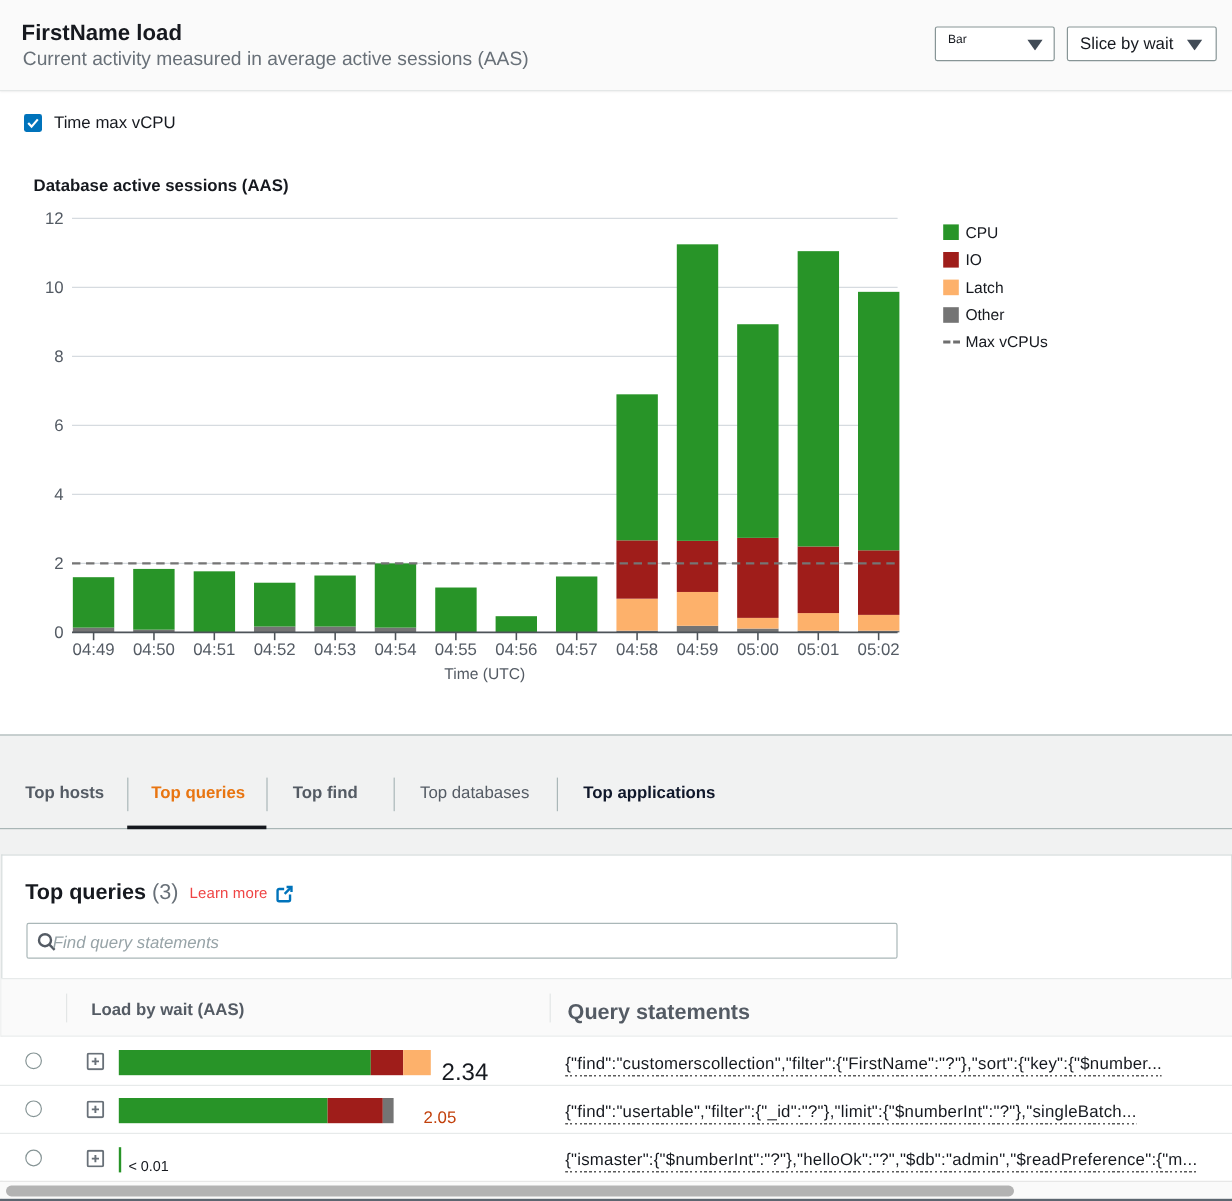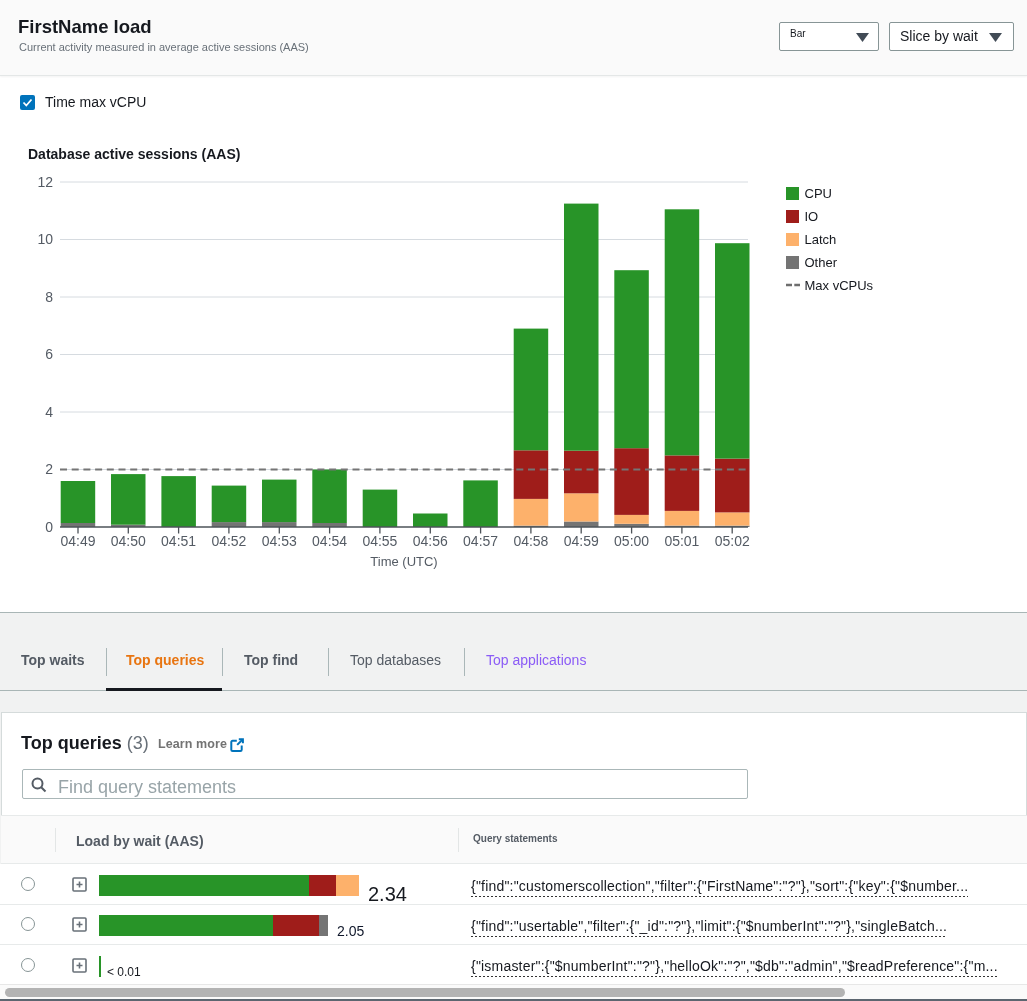--- a/index.html
+++ b/index.html
@@ -1,20 +1,20 @@
 <!DOCTYPE html>
 <html><head><meta charset="utf-8"><style>
 *{margin:0;padding:0;box-sizing:border-box}
 html,body{width:1027px;height:1001px;overflow:hidden;background:#fff;font-family:"Liberation Sans",sans-serif;position:relative}
 .abs{position:absolute}
 </style></head><body>
 
 <div class="abs" style="left:0;top:0;width:1027px;height:76px;background:#fafafa;border-bottom:1px solid #e4e7e7;box-shadow:0 1px 2px rgba(0,0,0,0.05)"></div>
 <div class="abs" style="left:18px;top:16px;font-size:18.5px;font-weight:bold;color:#16191f">FirstName load</div>
-<div class="abs" style="left:19px;top:41px;font-size:11px;color:#687078">Current activity measured in average active sessions (AAS)</div>
+<div class="abs" style="left:19px;top:41px;font-size:16px;color:#687078">Current activity measured in average active sessions (AAS)</div>
 
 <div class="abs" style="left:779px;top:22px;width:100px;height:29px;background:#fff;border:1px solid #879596;border-radius:2px"></div>
 <div class="abs" style="left:790px;top:28px;font-size:10px;color:#16191f">Bar</div>
 <svg class="abs" width="13" height="9" style="left:856px;top:33px">
     <path d="M0 0 h13 L6.5 9 Z" fill="#414b56"></path>
   </svg>
 <div class="abs" style="left:889px;top:22px;width:125px;height:29px;background:#fff;border:1px solid #879596;border-radius:2px"></div>
 <div class="abs" style="left:900px;top:28px;font-size:14px;color:#16191f">Slice by wait</div>
 <svg class="abs" width="13" height="9" style="left:989px;top:33px">
     <path d="M0 0 h13 L6.5 9 Z" fill="#414b56"></path>
@@ -115,52 +115,52 @@
     <text x="804.5" y="127" font-size="13" fill="#16191f">Other</text>
     <line x1="786" y1="145" x2="800" y2="145" stroke="#6e6e6e" stroke-width="2.3" stroke-dasharray="6 2.3"></line>
     <text x="804.5" y="149.5" font-size="13" fill="#16191f">Max vCPUs</text>
 <text x="404" y="426" text-anchor="middle" font-size="13" fill="#545b64">Time (UTC)</text>
 </svg>
 
 <div class="abs" style="left:0;top:612px;width:1027px;height:389px;background:#f1f2f2"></div>
 <div class="abs" style="left:0;top:612px;width:1027px;height:1px;background:#a9b6b6"></div>
 <div class="abs" style="left:0;top:690px;width:1027px;height:1px;background:#a9b6b6"></div>
 
-<div class="abs" style="left:21px;top:652px;font-size:14px;font-weight:bold;color:#545b64">Top waits</div>
+<div class="abs" style="left:21px;top:652px;font-size:14px;font-weight:bold;color:#545b64">Top hosts</div>
 <div class="abs" style="left:126px;top:652px;font-size:14px;font-weight:bold;color:#e87511">Top queries</div>
 <div class="abs" style="left:244px;top:652px;font-size:14px;font-weight:bold;color:#545b64">Top find</div>
 <div class="abs" style="left:350px;top:652px;font-size:14px;font-weight:normal;color:#545b64">Top databases</div>
-<div class="abs" style="left:486px;top:652px;font-size:14px;font-weight:normal;color:#8b5cf6">Top applications</div>
+<div class="abs" style="left:486px;top:652px;font-size:14px;font-weight:bold;color:#0f172a">Top applications</div>
 <div class="abs" style="left:106px;top:648px;width:1px;height:28px;background:#aab7b8"></div>
 <div class="abs" style="left:222px;top:648px;width:1px;height:28px;background:#aab7b8"></div>
 <div class="abs" style="left:328px;top:648px;width:1px;height:28px;background:#aab7b8"></div>
 <div class="abs" style="left:464px;top:648px;width:1px;height:28px;background:#aab7b8"></div>
 <div class="abs" style="left:106px;top:688px;width:116px;height:2.5px;background:#16191f"></div>
 
 <div class="abs" style="left:1px;top:712px;width:1026px;height:289px;background:#fff;border:1px solid #d5dbdb;border-bottom:none"></div>
 <div class="abs" style="left:21px;top:733px;font-size:18px;font-weight:bold;color:#16191f">Top queries <span style="color:#687078;font-weight:normal">(3)</span></div>
-<div class="abs" style="left:158px;top:737px;font-size:12.5px;font-weight:bold;color:#737373;letter-spacing:0.1px">Learn more</div>
+<div class="abs" style="left:158px;top:737px;font-size:12.5px;font-weight:normal;color:#ef4444;letter-spacing:0.1px">Learn more</div>
 <svg width="16" height="16" viewBox="0 0 16 16" style="position:absolute;left:229px;top:737px">
     <path d="M12.7 8.5 v4.2 a1.3 1.3 0 0 1 -1.3 1.3 H3.6 a1.3 1.3 0 0 1 -1.3 -1.3 V5.1 a1.3 1.3 0 0 1 1.3 -1.3 h4.2" stroke="#0073bb" stroke-width="2" fill="none"></path>
     <path d="M9.8 2.2 h4.1 v4.1" stroke="#0073bb" stroke-width="2" fill="none"></path>
     <path d="M13.6 2.5 L8.2 7.9" stroke="#0073bb" stroke-width="2"></path>
   </svg>
 
 <div class="abs" style="left:22px;top:769px;width:726px;height:30px;background:#fff;border:1px solid #aab7b8;border-radius:2px"></div>
 <svg class="abs" width="18" height="18" style="left:30px;top:776px" viewBox="0 0 18 18">
     <circle cx="7.5" cy="7.5" r="5" stroke="#545b64" stroke-width="2" fill="none"></circle>
     <path d="M11.2 11.2 L15.5 15.5" stroke="#545b64" stroke-width="2"></path>
   </svg>
-<div class="abs" style="left:58px;top:777px;font-size:18px;color:#98a4a8">Find query statements</div>
+<div class="abs" style="left:44px;top:777px;font-size:14px;font-style:italic;color:#98a4a8">Find query statements</div>
 
 <div class="abs" style="left:1px;top:815px;width:1026px;height:49px;background:#fafafa;border-top:1px solid #e7eaea;border-bottom:1px solid #e7eaea"></div>
 <div class="abs" style="left:55px;top:828px;width:1px;height:24px;background:#e3e6e6"></div>
 <div class="abs" style="left:458px;top:828px;width:1px;height:24px;background:#e3e6e6"></div>
 <div class="abs" style="left:76px;top:833px;font-size:14px;font-weight:bold;color:#545b64">Load by wait (AAS)</div>
-<div class="abs" style="left:473px;top:833px;font-size:10px;font-weight:bold;color:#545b64">Query statements</div>
+<div class="abs" style="left:473px;top:833px;font-size:18px;font-weight:bold;color:#545b64">Query statements</div>
 
 <div class="abs" style="left:0;top:864px;width:1027px;height:120px;background:#fff"></div>
 <div class="abs" style="left:0;top:904px;width:1027px;height:1px;background:#e7eaea"></div>
 <div class="abs" style="left:0;top:944px;width:1027px;height:1px;background:#e7eaea"></div>
 <div style="position:absolute;left:21px;top:877px;width:14px;height:14px;border:1.4px solid #879596;border-radius:50%;box-sizing:border-box"></div>
 <div style="position:absolute;left:21px;top:917px;width:14px;height:14px;border:1.4px solid #879596;border-radius:50%;box-sizing:border-box"></div>
 <div style="position:absolute;left:21px;top:958px;width:14px;height:14px;border:1.4px solid #879596;border-radius:50%;box-sizing:border-box"></div>
 <svg width="15" height="15" viewBox="0 0 15 15" style="position:absolute;left:72px;top:877px">
     <rect x="1" y="1" width="13" height="13" fill="none" stroke="#687078" stroke-width="1.6" rx="1"></rect>
     <path d="M7.5 4.5 v6 M4.5 7.5 h6" stroke="#687078" stroke-width="1.6"></path>
@@ -177,21 +177,21 @@
     <div style="position:absolute;left:0px;top:0;width:210px;height:21px;background:#289428"></div>
     <div style="position:absolute;left:210px;top:0;width:26.7px;height:21px;background:#9f1d1a"></div>
     <div style="position:absolute;left:236.7px;top:0;width:23.8px;height:21px;background:#fdb16b"></div>
   </div>
 <div class="abs" style="left:368px;top:883px;font-size:20px;color:#16191f">2.34</div>
 <div class="abs" style="left:99px;top:915px;width:230px;height:21px">
     <div style="position:absolute;left:0px;top:0;width:174.4px;height:21px;background:#289428"></div>
     <div style="position:absolute;left:174.4px;top:0;width:45.6px;height:21px;background:#9f1d1a"></div>
     <div style="position:absolute;left:220.0px;top:0;width:9px;height:21px;background:#747474"></div>
   </div>
-<div class="abs" style="left:337px;top:923px;font-size:14px;color:#0f172a">2.05</div>
+<div class="abs" style="left:353px;top:923px;font-size:14px;color:#c2410c">2.05</div>
 <div class="abs" style="left:99px;top:955.5px;width:2px;height:21px;background:#289428"></div>
 <div class="abs" style="left:107px;top:965px;font-size:12px;color:#16191f">&lt; 0.01</div>
 <div style="position:absolute;left:471px;top:878px;font-size:14px;color:#16191f;white-space:nowrap;letter-spacing:0.2px;padding-bottom:3px;background-image:repeating-linear-gradient(90deg,#333 0 2px,transparent 2px 4px);background-position:0 100%;background-size:100% 1px;background-repeat:no-repeat">{"find":"customerscollection","filter":{"FirstName":"?"},"sort":{"key":{"$number...</div>
 <div style="position:absolute;left:471px;top:918px;font-size:14px;color:#16191f;white-space:nowrap;letter-spacing:0.2px;padding-bottom:3px;background-image:repeating-linear-gradient(90deg,#333 0 2px,transparent 2px 4px);background-position:0 100%;background-size:100% 1px;background-repeat:no-repeat">{"find":"usertable","filter":{"_id":"?"},"limit":{"$numberInt":"?"},"singleBatch...</div>
 <div style="position:absolute;left:471px;top:958px;font-size:14px;color:#16191f;white-space:nowrap;letter-spacing:0.2px;padding-bottom:3px;background-image:repeating-linear-gradient(90deg,#333 0 2px,transparent 2px 4px);background-position:0 100%;background-size:100% 1px;background-repeat:no-repeat">{"ismaster":{"$numberInt":"?"},"helloOk":"?","$db":"admin","$readPreference":{"m...</div>
 
 <div class="abs" style="left:0;top:984px;width:1027px;height:15px;background:#fafafa;border-top:1px solid #e7e7e7"></div>
 <div class="abs" style="left:5px;top:988px;width:840px;height:9px;background:#b3b3b3;border-radius:4.5px"></div>
 <div class="abs" style="left:0;top:999px;width:1027px;height:2px;background:#5c6670"></div>
 </body></html>

